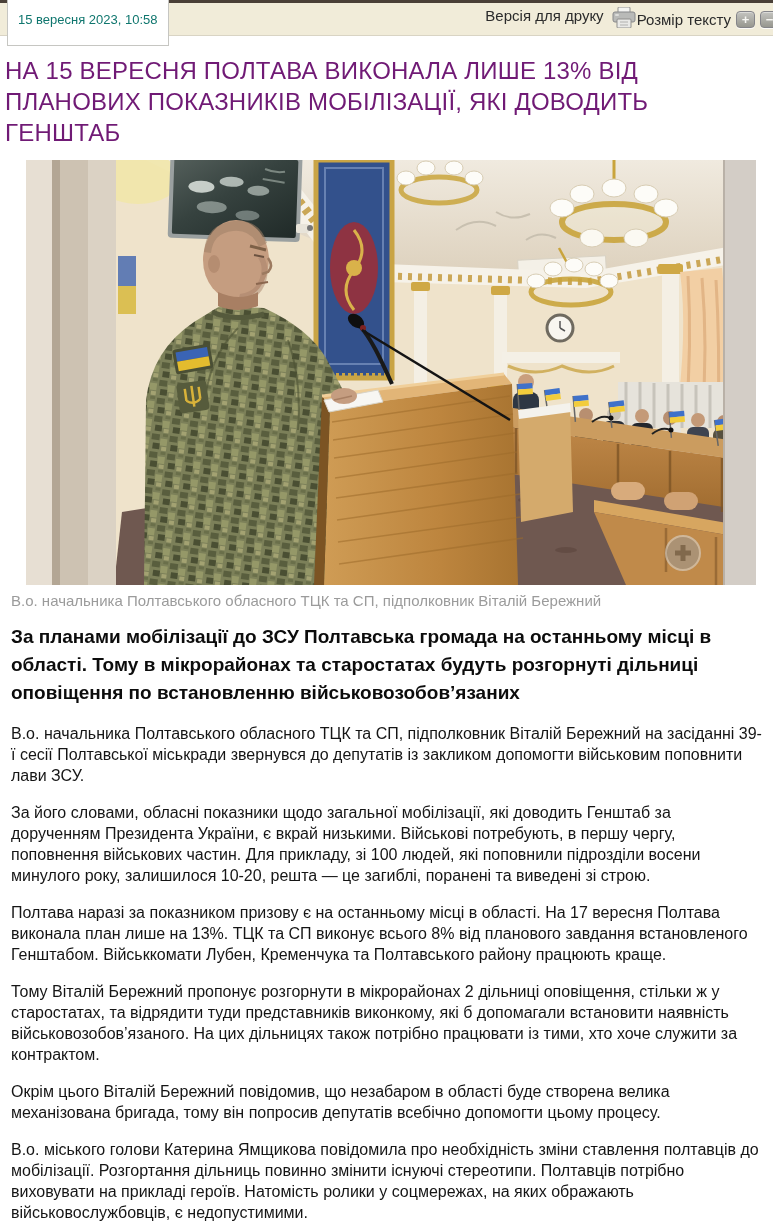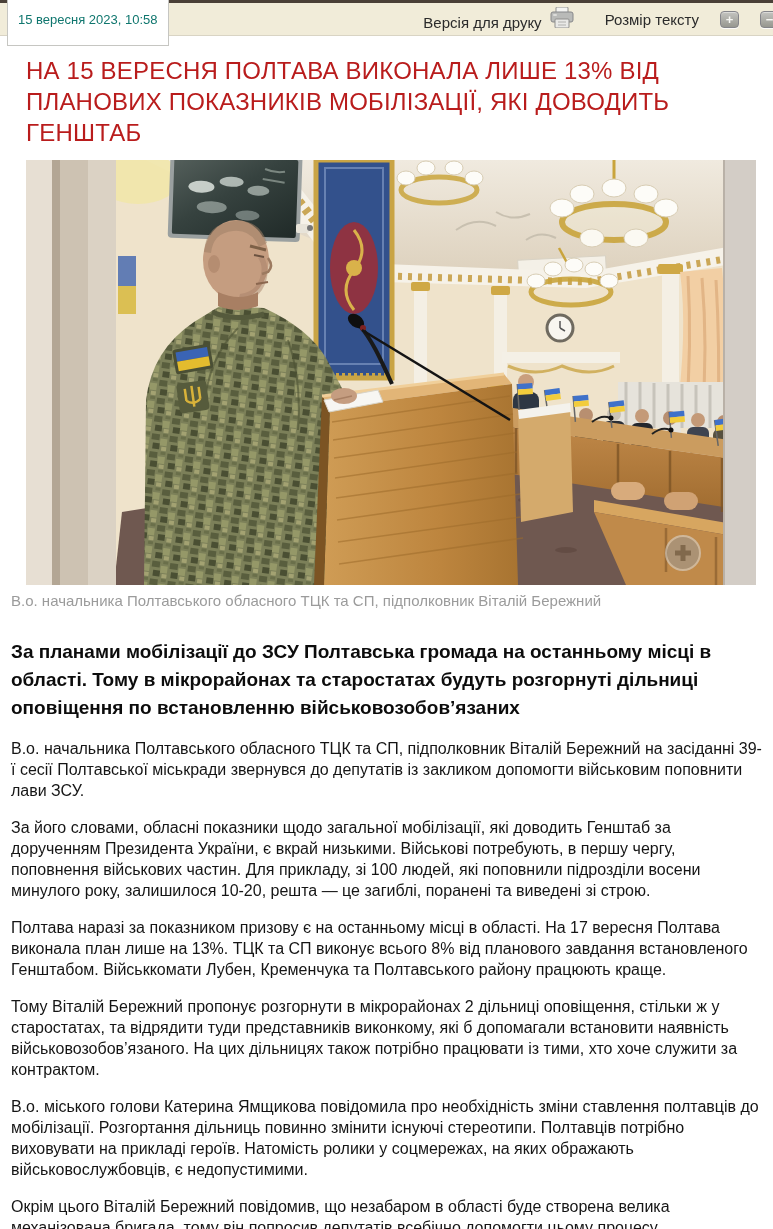--- a/index.html
+++ b/index.html
@@ -11,38 +11,38 @@
   .topbar{
     height:36px;box-sizing:border-box;background:#f1ecd9;
     border-top:3px solid #4a4037;border-bottom:1px solid #d9d4c4;
     display:flex;align-items:center;padding-left:7px;
   }
   .datebox{
     background:#ffffff;border:1px solid #c6c6c2;color:#0f766e;
     font-size:13px;padding:18px 10px;white-space:nowrap;
   }
   .topbar .spacer{flex:1;}
-  .print-link{display:flex;align-items:flex-end;gap:7px;font-size:15px;color:#2b2b2b;cursor:pointer;}
-  .sizer{display:flex;align-items:flex-start;gap:21px;margin-left:30px;font-size:15px;color:#2b2b2b;}
+  .print-link{display:flex;align-items:flex-start;gap:7px;font-size:15px;color:#2b2b2b;cursor:pointer;}
+  .sizer{display:flex;align-items:flex-start;gap:5px;font-size:15px;color:#2b2b2b;}
   .size-btn{
     width:19px;height:17px;border-radius:4px;border:1px solid #85858a;
     background:linear-gradient(180deg,#c4c4c0,#97978f);
     color:#f6f6f2;font-size:13px;font-weight:bold;line-height:15px;text-align:center;
     box-shadow:0 1px 0 rgba(255,255,255,.8), inset 0 1px 0 rgba(255,255,255,.4);
     padding:0;cursor:pointer;font-family:"Liberation Sans",sans-serif;
   }
   .size-btn.minus{margin-right:-6px;}
   
   h1.title{
-    margin:19px 26px 0;font-size:24px;line-height:31px;font-weight:400;
-    color:#b91c1c;letter-spacing:.2px;
+    margin:19px 5px 0;font-size:24px;line-height:31px;font-weight:400;
+    color:#701a75;letter-spacing:.2px;
   }
   figure.photo{margin:12px 0 0 26px;width:730px;height:425px;cursor:pointer;display:block;}
   .caption{margin:7px 11px 0;font-size:15px;color:#9b9b9b;}
-  .lead{margin:29px 11px 0;font-size:19px;line-height:28px;font-weight:700;color:#0c0c0c;}
+  .lead{margin:14px 11px 0;font-size:19px;line-height:28px;font-weight:700;color:#0c0c0c;}
   .body-text p{margin:16px 11px 0;font-size:16px;line-height:21px;color:#151515;}
 </style>
 </head>
 <body>
 
 <div class="topbar">
   <div class="datebox">15 вересня 2023, 10:58</div>
   <div class="spacer"></div>
   <div class="print-link">
     <span>Версія для друку</span>
@@ -361,15 +361,15 @@
 
 <div class="caption">В.о. начальника Полтавського обласного ТЦК та СП, підполковник Віталій Бережний</div>
 
 <div class="lead">За планами мобілізації до ЗСУ Полтавська громада на останньому місці в області. Тому в мікрорайонах та старостатах будуть розгорнуті дільниці оповіщення по встановленню військовозобов’язаних</div>
 
 <div class="body-text">
   <p>В.о. начальника Полтавського обласного ТЦК та СП, підполковник Віталій Бережний на засіданні 39-ї сесії Полтавської міськради звернувся до депутатів із закликом допомогти військовим поповнити лави ЗСУ.</p>
   <p>За його словами, обласні показники щодо загальної мобілізації, які доводить Генштаб за дорученням Президента України, є вкрай низькими. Військові потребують, в першу чергу, поповнення військових частин. Для прикладу, зі 100 людей, які поповнили підрозділи восени минулого року, залишилося 10-20, решта — це загиблі, поранені та виведені зі строю.</p>
   <p>Полтава наразі за показником призову є на останньому місці в області. На 17 вересня Полтава виконала план лише на 13%. ТЦК та СП виконує всього 8% від планового завдання встановленого Генштабом. Військкомати Лубен, Кременчука та Полтавського району працюють краще.</p>
   <p>Тому Віталій Бережний пропонує розгорнути в мікрорайонах 2 дільниці оповіщення, стільки ж у старостатах, та відрядити туди представників виконкому, які б допомагали встановити наявність військовозобов’язаного. На цих дільницях також потрібно працювати із тими, хто хоче служити за контрактом.</p>
+  <p>Окрім цього Віталій Бережний повідомив, що незабаром в області буде створена велика механізована бригада, тому він попросив депутатів всебічно допомогти цьому процесу.</p>
   <p>В.о. міського голови Катерина Ямщикова повідомила про необхідність зміни ставлення полтавців до мобілізації. Розгортання дільниць повинно змінити існуючі стереотипи. Полтавців потрібно виховувати на прикладі героїв. Натомість ролики у соцмережах, на яких ображають військовослужбовців, є недопустимими.</p>
-  <p>Окрім цього Віталій Бережний повідомив, що незабаром в області буде створена велика механізована бригада, тому він попросив депутатів всебічно допомогти цьому процесу.</p>
 </div>
 
 </body></html>

